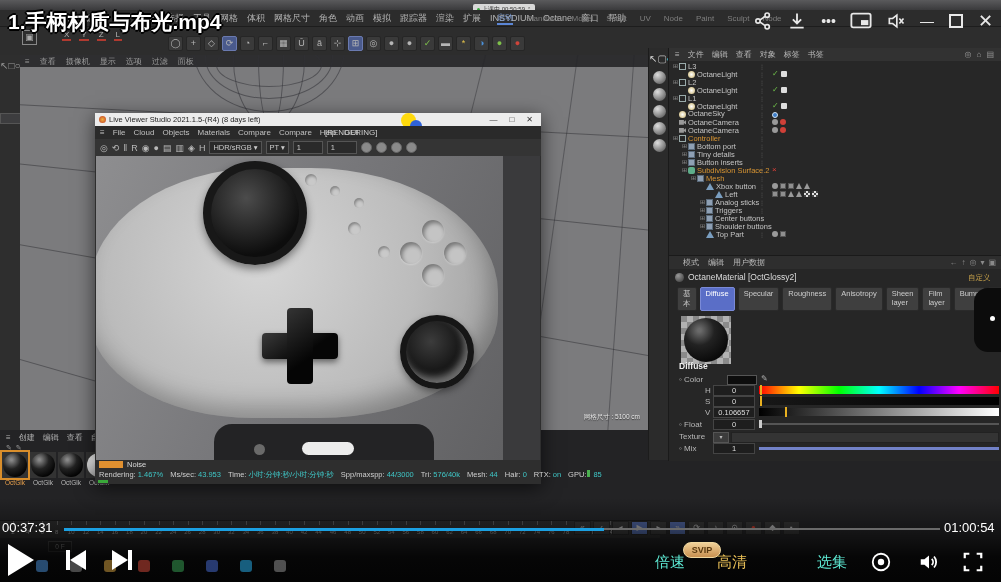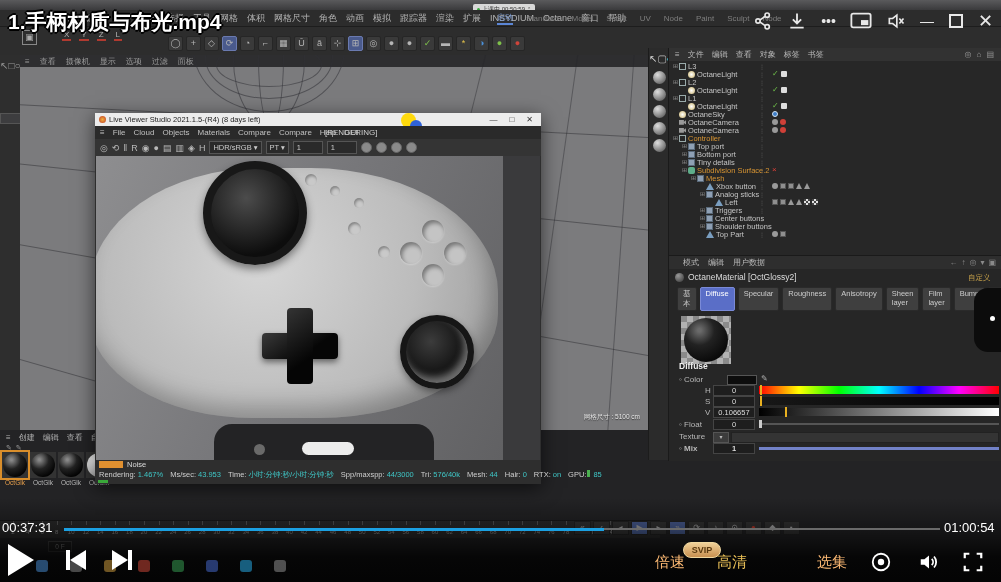--- a/index.html
+++ b/index.html
@@ -185,21 +185,21 @@
   .taskbar-dots span{width:12px;height:12px;border-radius:3px;display:inline-block;}
   .ptrack{left:64px;top:528px;width:876px;height:2px;background:#6a6a6a;}
   .pfill{position:absolute;left:0;top:-0.5px;height:3px;background:#1ba0e1;}
   .cur-time{left:2px;top:520px;font-size:13px;color:#fff;}
   .dur-time{left:944px;top:520px;font-size:13px;color:#fff;}
   .play-btn{left:8px;top:544px;width:0;height:0;border-left:26px solid #fff;border-top:16px solid transparent;border-bottom:16px solid transparent;}
   .skip{top:550px;display:flex;align-items:center;color:#fff;}
   .skip .barv{width:4px;height:20px;background:#fff;}
   .skip .tri-l{width:0;height:0;border-right:16px solid #fff;border-top:10px solid transparent;border-bottom:10px solid transparent;}
   .skip .tri-r{width:0;height:0;border-left:16px solid #fff;border-top:10px solid transparent;border-bottom:10px solid transparent;}
-  .ctrl-txt{top:553px;font-size:15px;color:#fdba74;}
+  .ctrl-txt{top:553px;font-size:15px;color:#5eead4;}
   .svip{left:683px;top:542px;width:36px;height:14px;border-radius:8px;border:1px solid #f0d8a0;
         background:linear-gradient(#f0d098,#c89050);color:#5a3a10;font-size:9px;font-weight:bold;
         text-align:center;line-height:14px;}
   .gold{color:#ecc258;}
 </style>
 </head>
 <body>
 
 <div id="root">
 
@@ -363,21 +363,21 @@
         <div class="orow" style="padding-left: 13px;">
           <span class="exp"> </span>
           <span class="oi light"></span>
           <span class="lbl">OctaneLight</span>
           <span class="dots">⋮</span>
           <span class="tags">
             <span class="tg g">✓</span>
             <span class="tg w"></span>
           </span>
         </div>
-        <div class="orow" style="padding-left: 4px;">
+        <div class="orow" style="padding-left: 4px; align-items: flex-end;">
           <span class="exp"> </span>
           <span class="oi light"></span>
           <span class="lbl">OctaneSky</span>
           <span class="dots">⋮</span>
           <span class="tags">
             <span class="tg b"></span>
           </span>
         </div>
         <div class="orow" style="padding-left: 4px;">
           <span class="exp"> </span>
@@ -401,33 +401,33 @@
         </div>
         <div class="orow" style="padding-left: 4px;">
           <span class="exp">⊞</span>
           <span class="oi null"></span>
           <span class="lbl orange">Controller</span>
           <span class="dots">⋮</span>
         </div>
         <div class="orow" style="padding-left: 13px;">
           <span class="exp">⊞</span>
           <span class="oi poly"></span>
-          <span class="lbl">Top port</span>
-          <span class="dots">⋮</span>
-        </div>
-        <div class="orow" style="padding-left: 13px;">
-          <span class="exp">⊞</span>
-          <span class="oi poly"></span>
           <span class="lbl">Bottom port</span>
           <span class="dots">⋮</span>
         </div>
         <div class="orow" style="padding-left: 13px;">
           <span class="exp">⊞</span>
           <span class="oi poly"></span>
           <span class="lbl">Tiny details</span>
+          <span class="dots">⋮</span>
+        </div>
+        <div class="orow" style="padding-left: 13px;">
+          <span class="exp">⊞</span>
+          <span class="oi poly"></span>
+          <span class="lbl">Button inserts</span>
           <span class="dots">⋮</span>
         </div>
         <div class="orow" style="padding-left: 13px;">
           <span class="exp">⊞</span>
           <span class="oi subd"></span>
           <span class="lbl orange">Subdivision Surface.2</span>
           <span class="dots">⋮</span>
           <span class="tags">
             <span class="tg x">×</span>
           </span>
@@ -443,40 +443,40 @@
           <span class="oi cone"></span>
           <span class="lbl">Xbox button</span>
           <span class="dots">⋮</span>
           <span class="tags">
             <span class="tg c"></span>
             <span class="tg s"></span>
             <span class="tg s"></span>
             <span class="tg t"></span>
             <span class="tg t"></span>
           </span>
-        </div>
-        <div class="orow" style="padding-left: 31px;">
-          <span class="exp">⊞</span>
-          <span class="oi poly"></span>
-          <span class="lbl">Analog sticks</span>
-          <span class="dots">⋮</span>
         </div>
         <div class="orow" style="padding-left: 40px;">
           <span class="exp"> </span>
           <span class="oi cone"></span>
           <span class="lbl">Left</span>
           <span class="dots">⋮</span>
           <span class="tags">
             <span class="tg s"></span>
             <span class="tg s"></span>
             <span class="tg t"></span>
             <span class="tg t"></span>
             <span class="tg k"></span>
             <span class="tg k"></span>
           </span>
+        </div>
+        <div class="orow" style="padding-left: 31px;">
+          <span class="exp">⊞</span>
+          <span class="oi poly"></span>
+          <span class="lbl">Analog sticks</span>
+          <span class="dots">⋮</span>
         </div>
         <div class="orow" style="padding-left: 31px;">
           <span class="exp">⊞</span>
           <span class="oi poly"></span>
           <span class="lbl">Triggers</span>
           <span class="dots">⋮</span>
         </div>
         <div class="orow" style="padding-left: 31px;">
           <span class="exp">⊞</span>
           <span class="oi poly"></span>
@@ -569,21 +569,21 @@
       <span class="vbox">0</span>
       <span class="sld">
           <span class="mk" style="left:0;"></span>
         </span>
     </div>
     <div class="abs am-row" style="top:175px;">
       <span class="rl">Texture</span>
       <span class="texdrop">▾</span>
       <span class="texfield"></span>
     </div>
-    <div class="abs am-row" style="top:187px;font-weight:bold;">
+    <div class="abs am-row" style="top:187px;">
       <span class="rl">◦ <span>Mix</span></span>
       <span class="vbox">1</span>
       <span class="mix"></span>
     </div>
   </div>
 
   <div class="abs mm-head">
     <span>≡</span>
     <span id="mm-menus" style="display:flex;gap:8px;">
         <span>创建</span>

